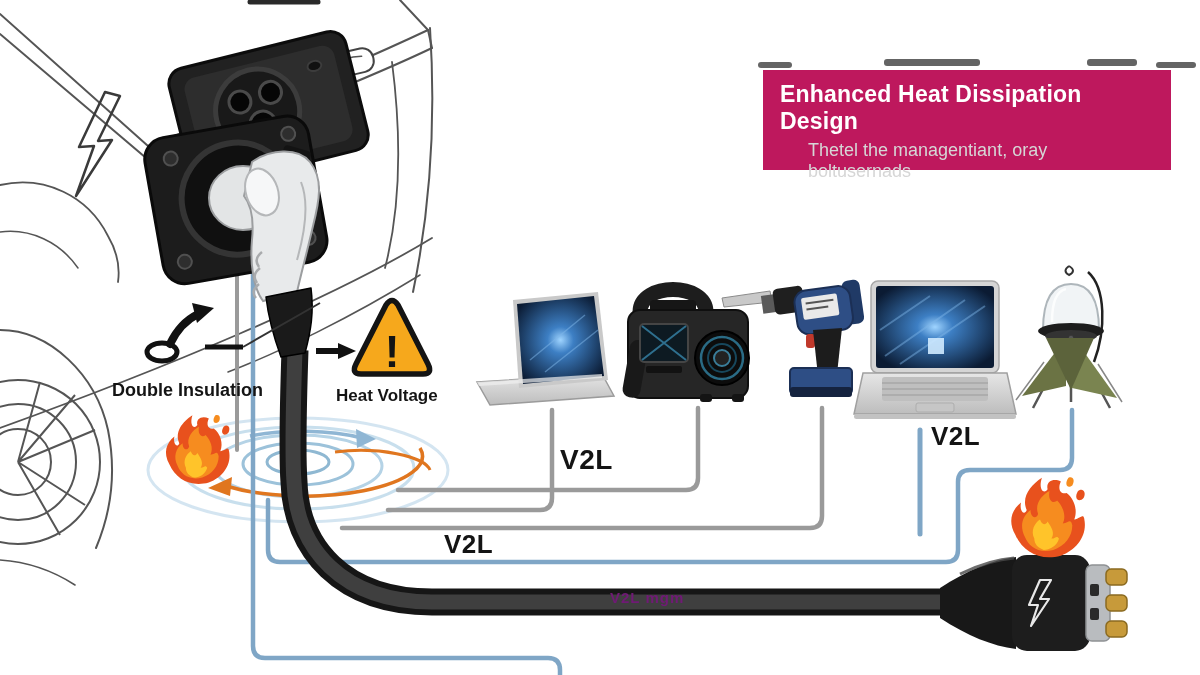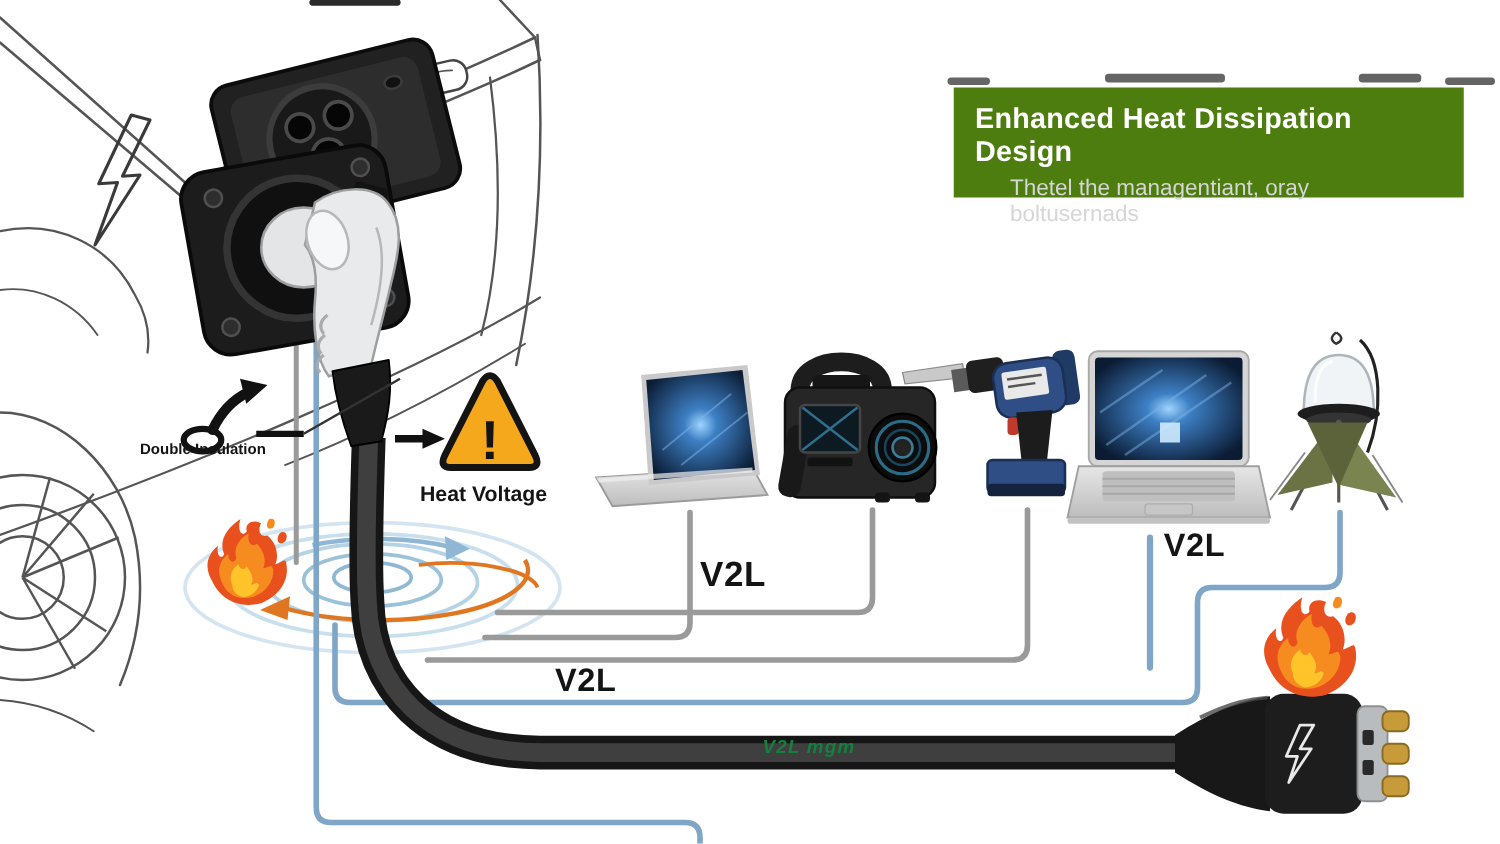--- a/index.html
+++ b/index.html
@@ -2,29 +2,29 @@
 <html><head>
 <meta charset="utf-8">
 <style>
   html,body{margin:0;padding:0;background:#ffffff;}
   .stage{
     position:relative;width:1200px;height:675px;background:#ffffff;overflow:hidden;
     font-family:"Liberation Sans",sans-serif;
   }
   .stage svg{position:absolute;left:0;top:0;}
   .label{position:absolute;color:#141414;font-weight:700;white-space:nowrap;}
-  .lbl-double{left:112px;top:352px;font-size:12px;}
+  .lbl-double{left:112px;top:380px;font-size:18px;}
   .lbl-voltage{left:336px;top:386px;font-size:17px;}
   .lbl-v2l-upper{left:560px;top:444px;font-size:28px;letter-spacing:.5px;}
   .lbl-v2l-lower{left:444px;top:529px;font-size:26px;letter-spacing:.5px;}
   .lbl-v2l-right{left:931px;top:421px;font-size:26px;letter-spacing:.5px;}
-  .lbl-cable{left:610px;top:589px;font-size:15px;font-weight:700;color:#15803d;letter-spacing:1px;font-style:italic;}
+  .lbl-cable{left:610px;top:589px;font-size:15px;font-weight:700;color:#701a75;letter-spacing:1px;}
   .callout{
-    position:absolute;left:763px;top:70px;width:408px;height:88px;box-sizing:border-box;
-    background:#4d7c0f;padding:11px 16px 10px 17px;
+    position:absolute;left:763px;top:70px;width:408px;height:100px;box-sizing:border-box;
+    background:#be185d;padding:11px 16px 10px 17px;
   }
   .callout .title{color:#ffffff;font-size:23px;font-weight:700;letter-spacing:.2px;}
   .callout .sub{color:#d6d6d6;font-size:18px;font-weight:400;line-height:21px;margin-top:5px;margin-left:28px;}
 </style>
 </head>
 <body>
 
 <div class="stage">
 
 <svg width="1200" height="675" viewBox="0 0 1200 675">

